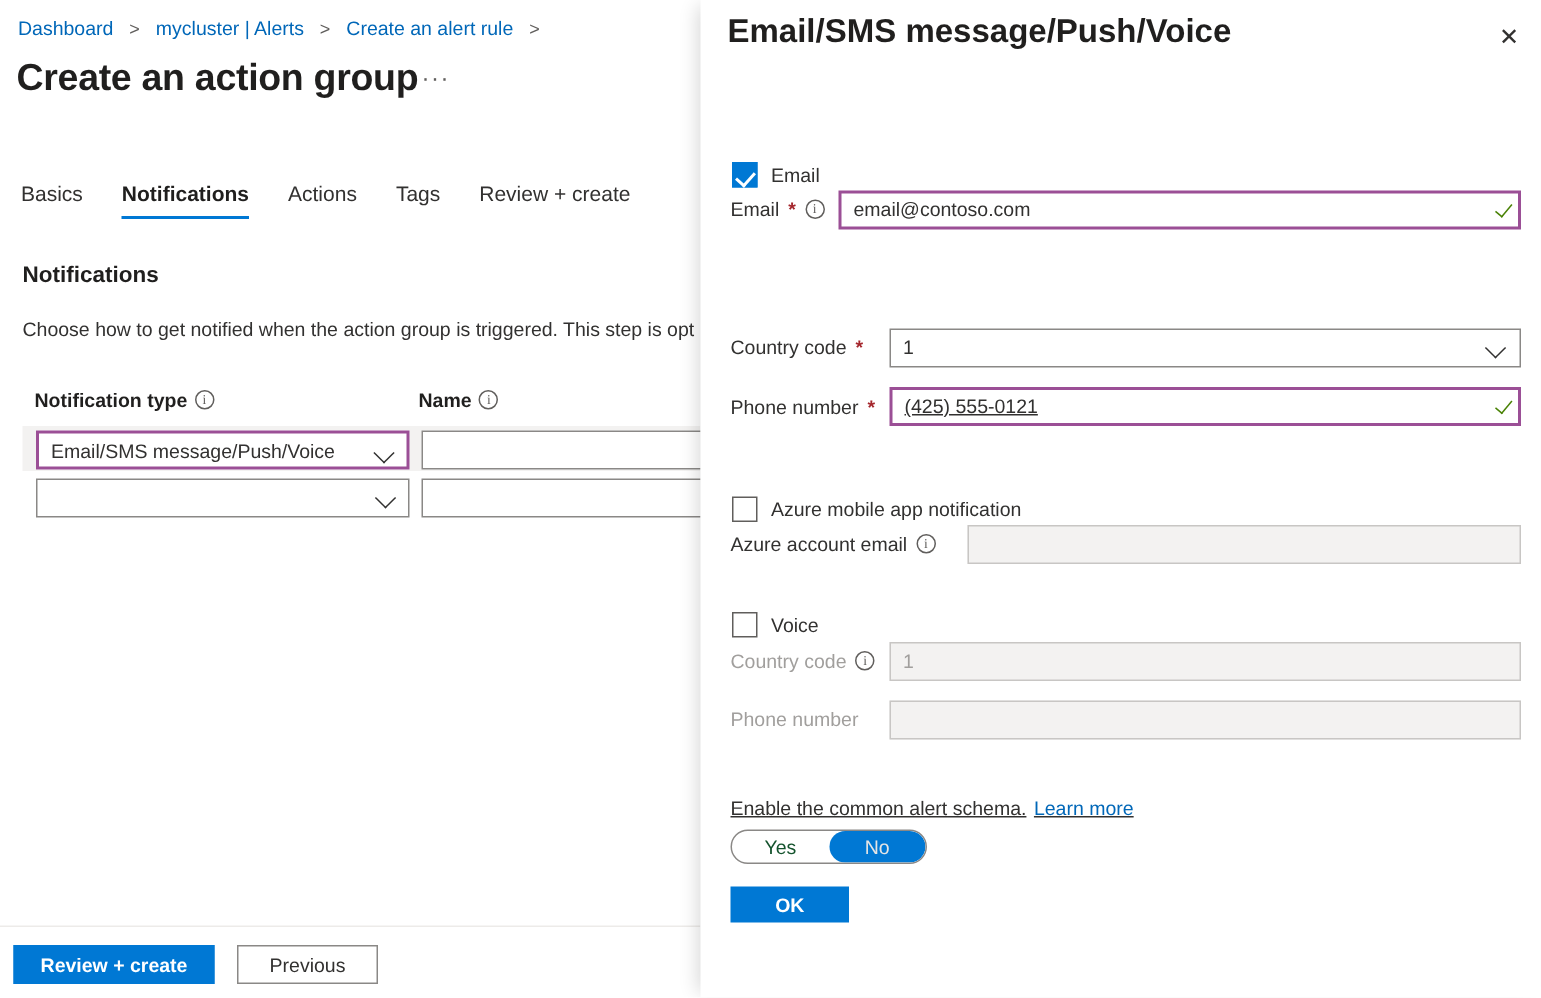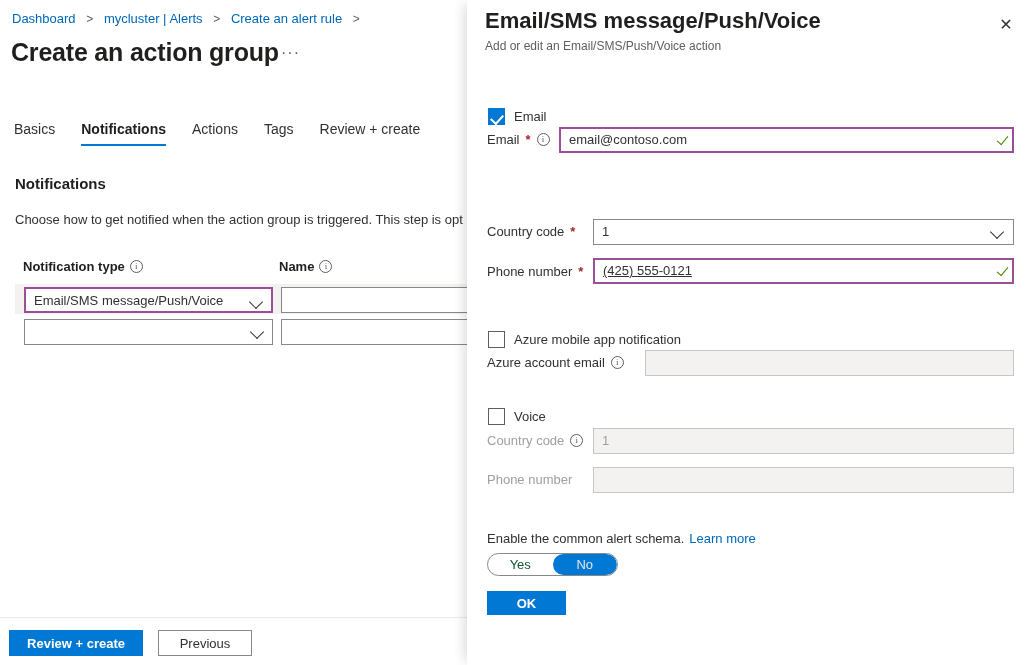--- a/index.html
+++ b/index.html
@@ -191,21 +191,21 @@
   .valid-check {
     position: absolute; pointer-events: none;
     width: 11px; height: 6px;
     border-left: 1.6px solid #498205; border-bottom: 1.6px solid #498205;
     transform: rotate(-50deg);
   }
 
   
   .schema-line {
     position: absolute; left: 487px; top: 531px;
-    font-size: 13px; color: #323130; white-space: nowrap;
+    font-size: 13px; color: #323130; white-space: nowrap; text-decoration: underline;
   }
   .learn {
     color: #0067b8; cursor: pointer; margin-left: 5px;
   }
   .pivot {
     position: absolute; left: 487px; top: 553px;
     width: 131px; height: 23px;
     border: 1px solid #8a8886; border-radius: 12px;
     display: flex; overflow: hidden; background: #ffffff;
   }
@@ -280,21 +280,20 @@
 
     <div class="footer-sep"></div>
     <div class="btn primary" style="left:9px; top:630px; width:134px;">Review + create</div>
     <div class="btn" style="left:158px; top:630px; width:94px;">Previous</div>
     <div class="btn" style="left:265px; top:630px; width:135px;margin-top:48px;">Next: Actions &gt;</div>
   </div>
 
   <div id="panel">
 
     <div class="panel-title">Email/SMS message/Push/Voice</div>
-    <div class="panel-sub">Add or edit an Email/SMS/Push/Voice action</div>
     <div class="close-x">✕</div>
   </div>
 
   <div style="position:absolute; left:0; top:0; width:1027px; height:665px; pointer-events:none;">
 
     <div class="chkrow" style="left:488px; top:108px; pointer-events:auto;">
       <span class="cbox on"></span>
       <span>Email</span>
     </div>
     <div class="flabel" style="left:487px; top:132px; pointer-events:auto;">

